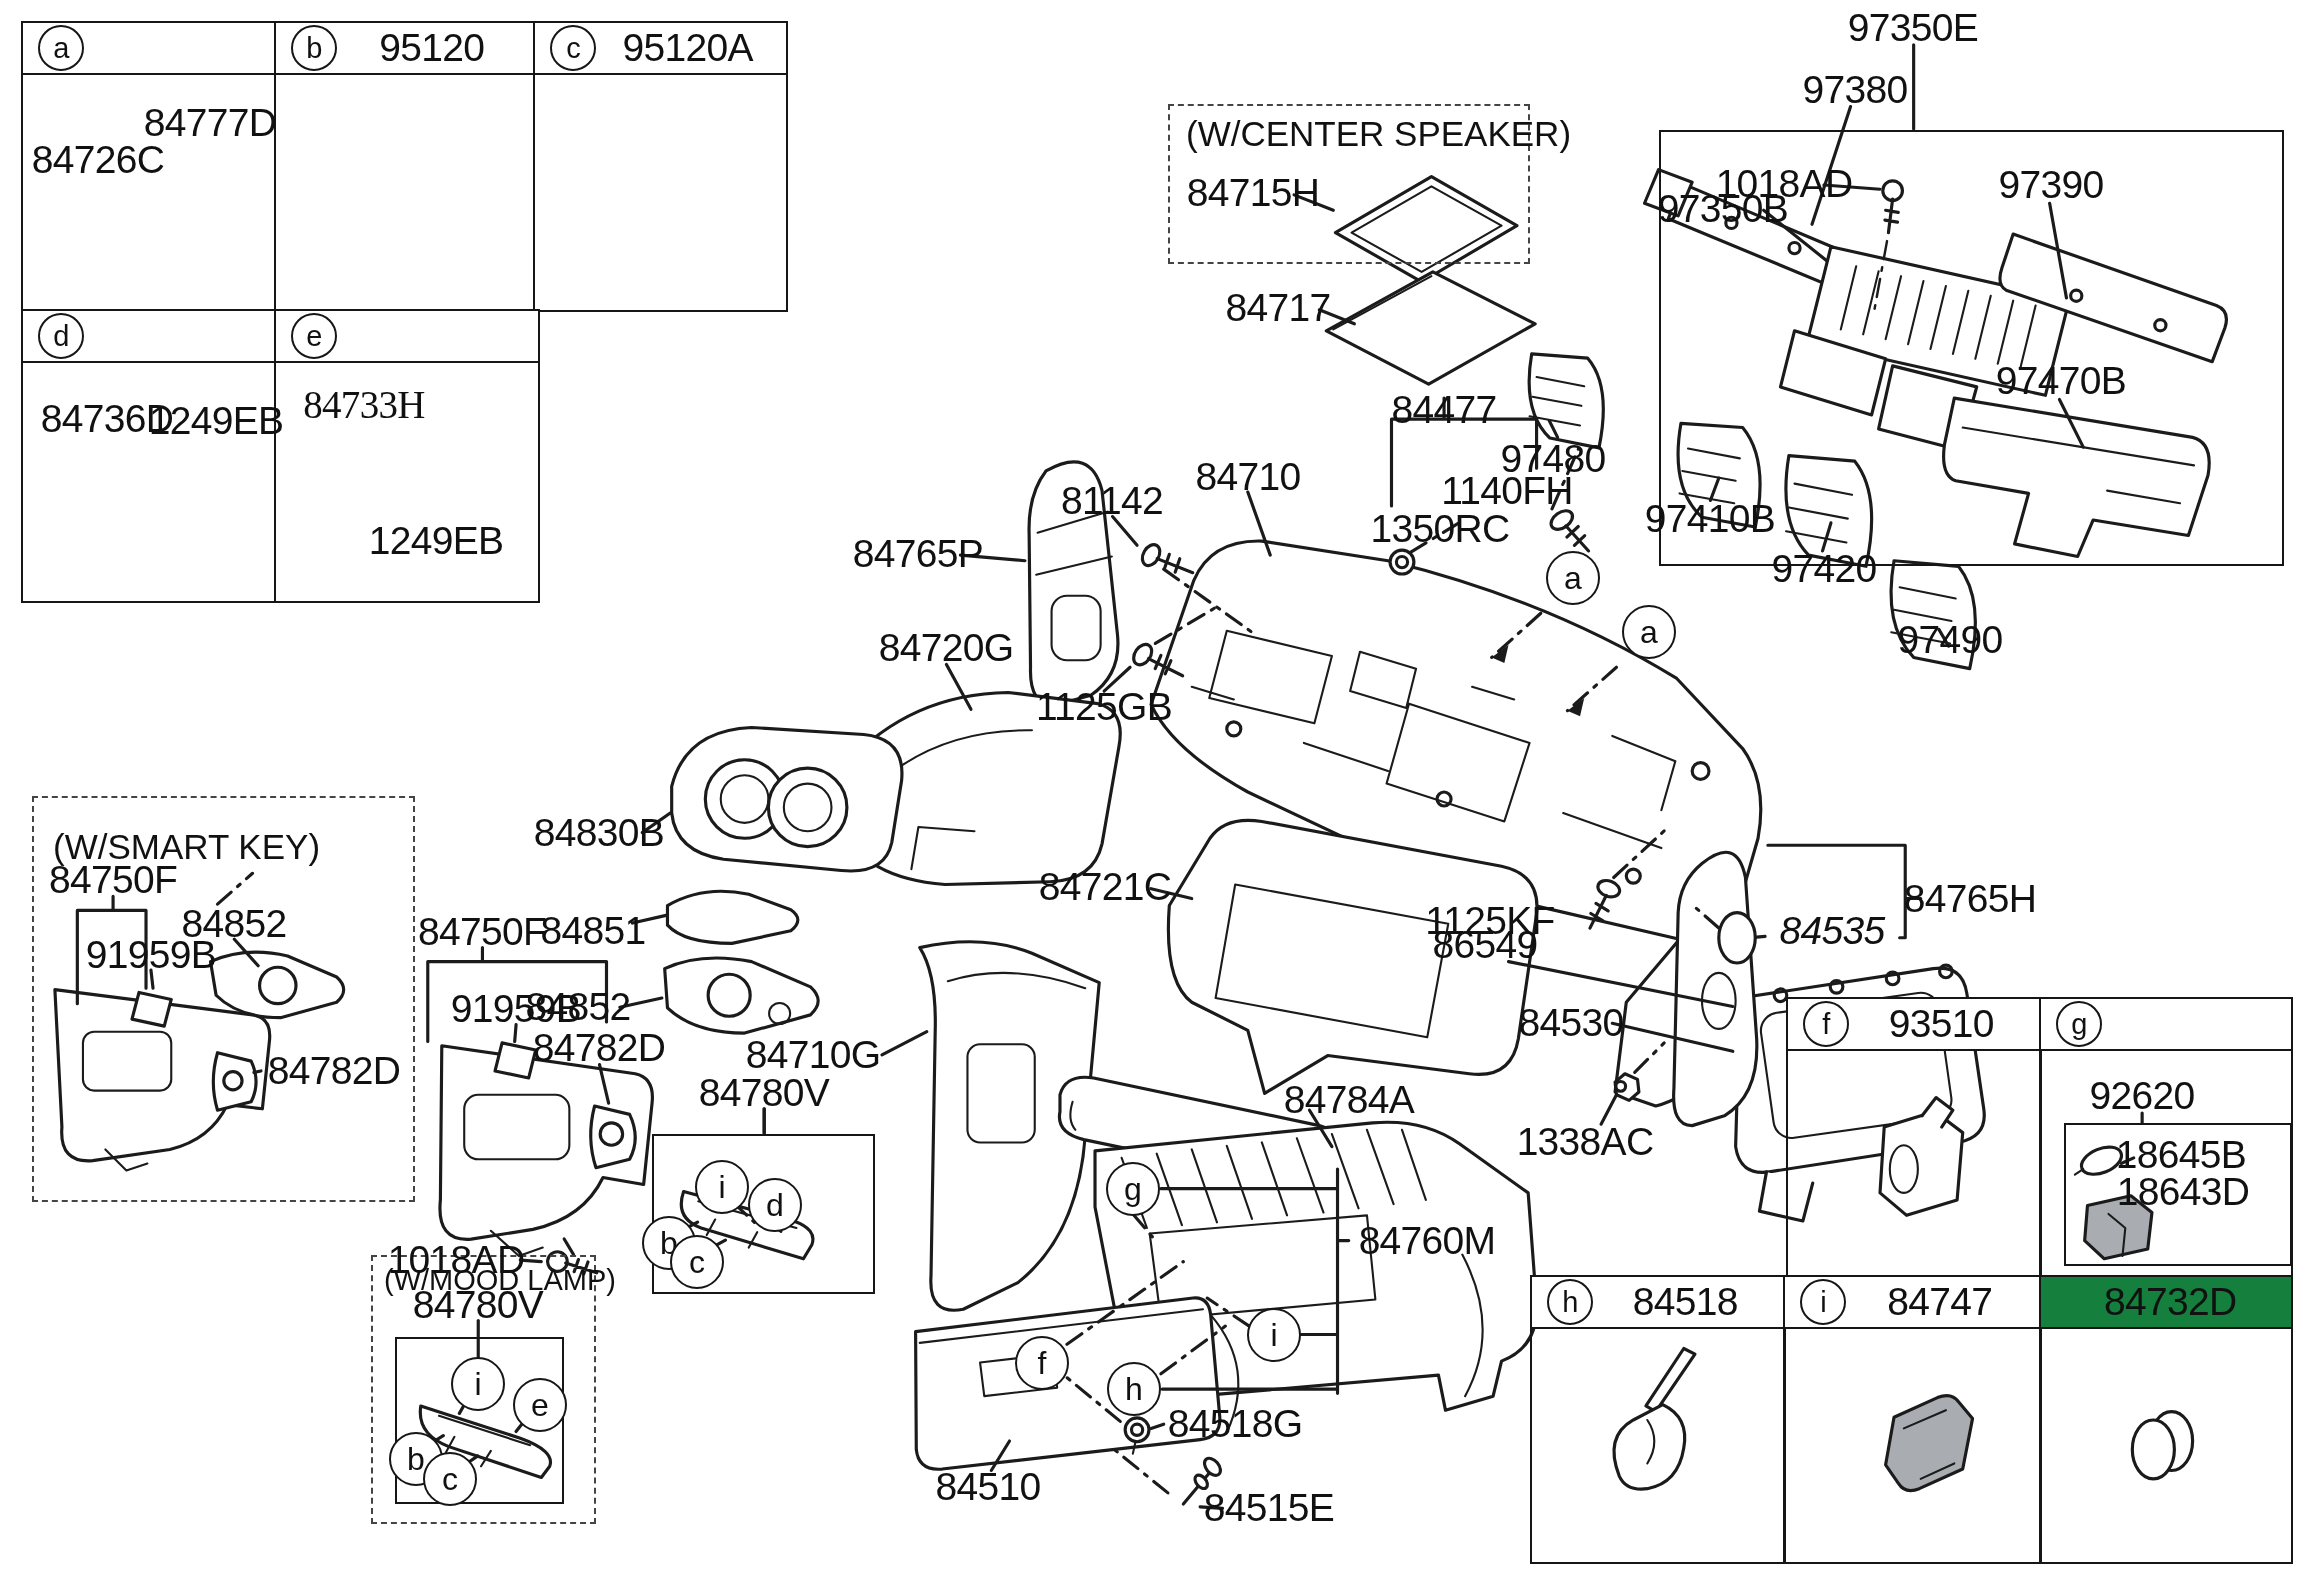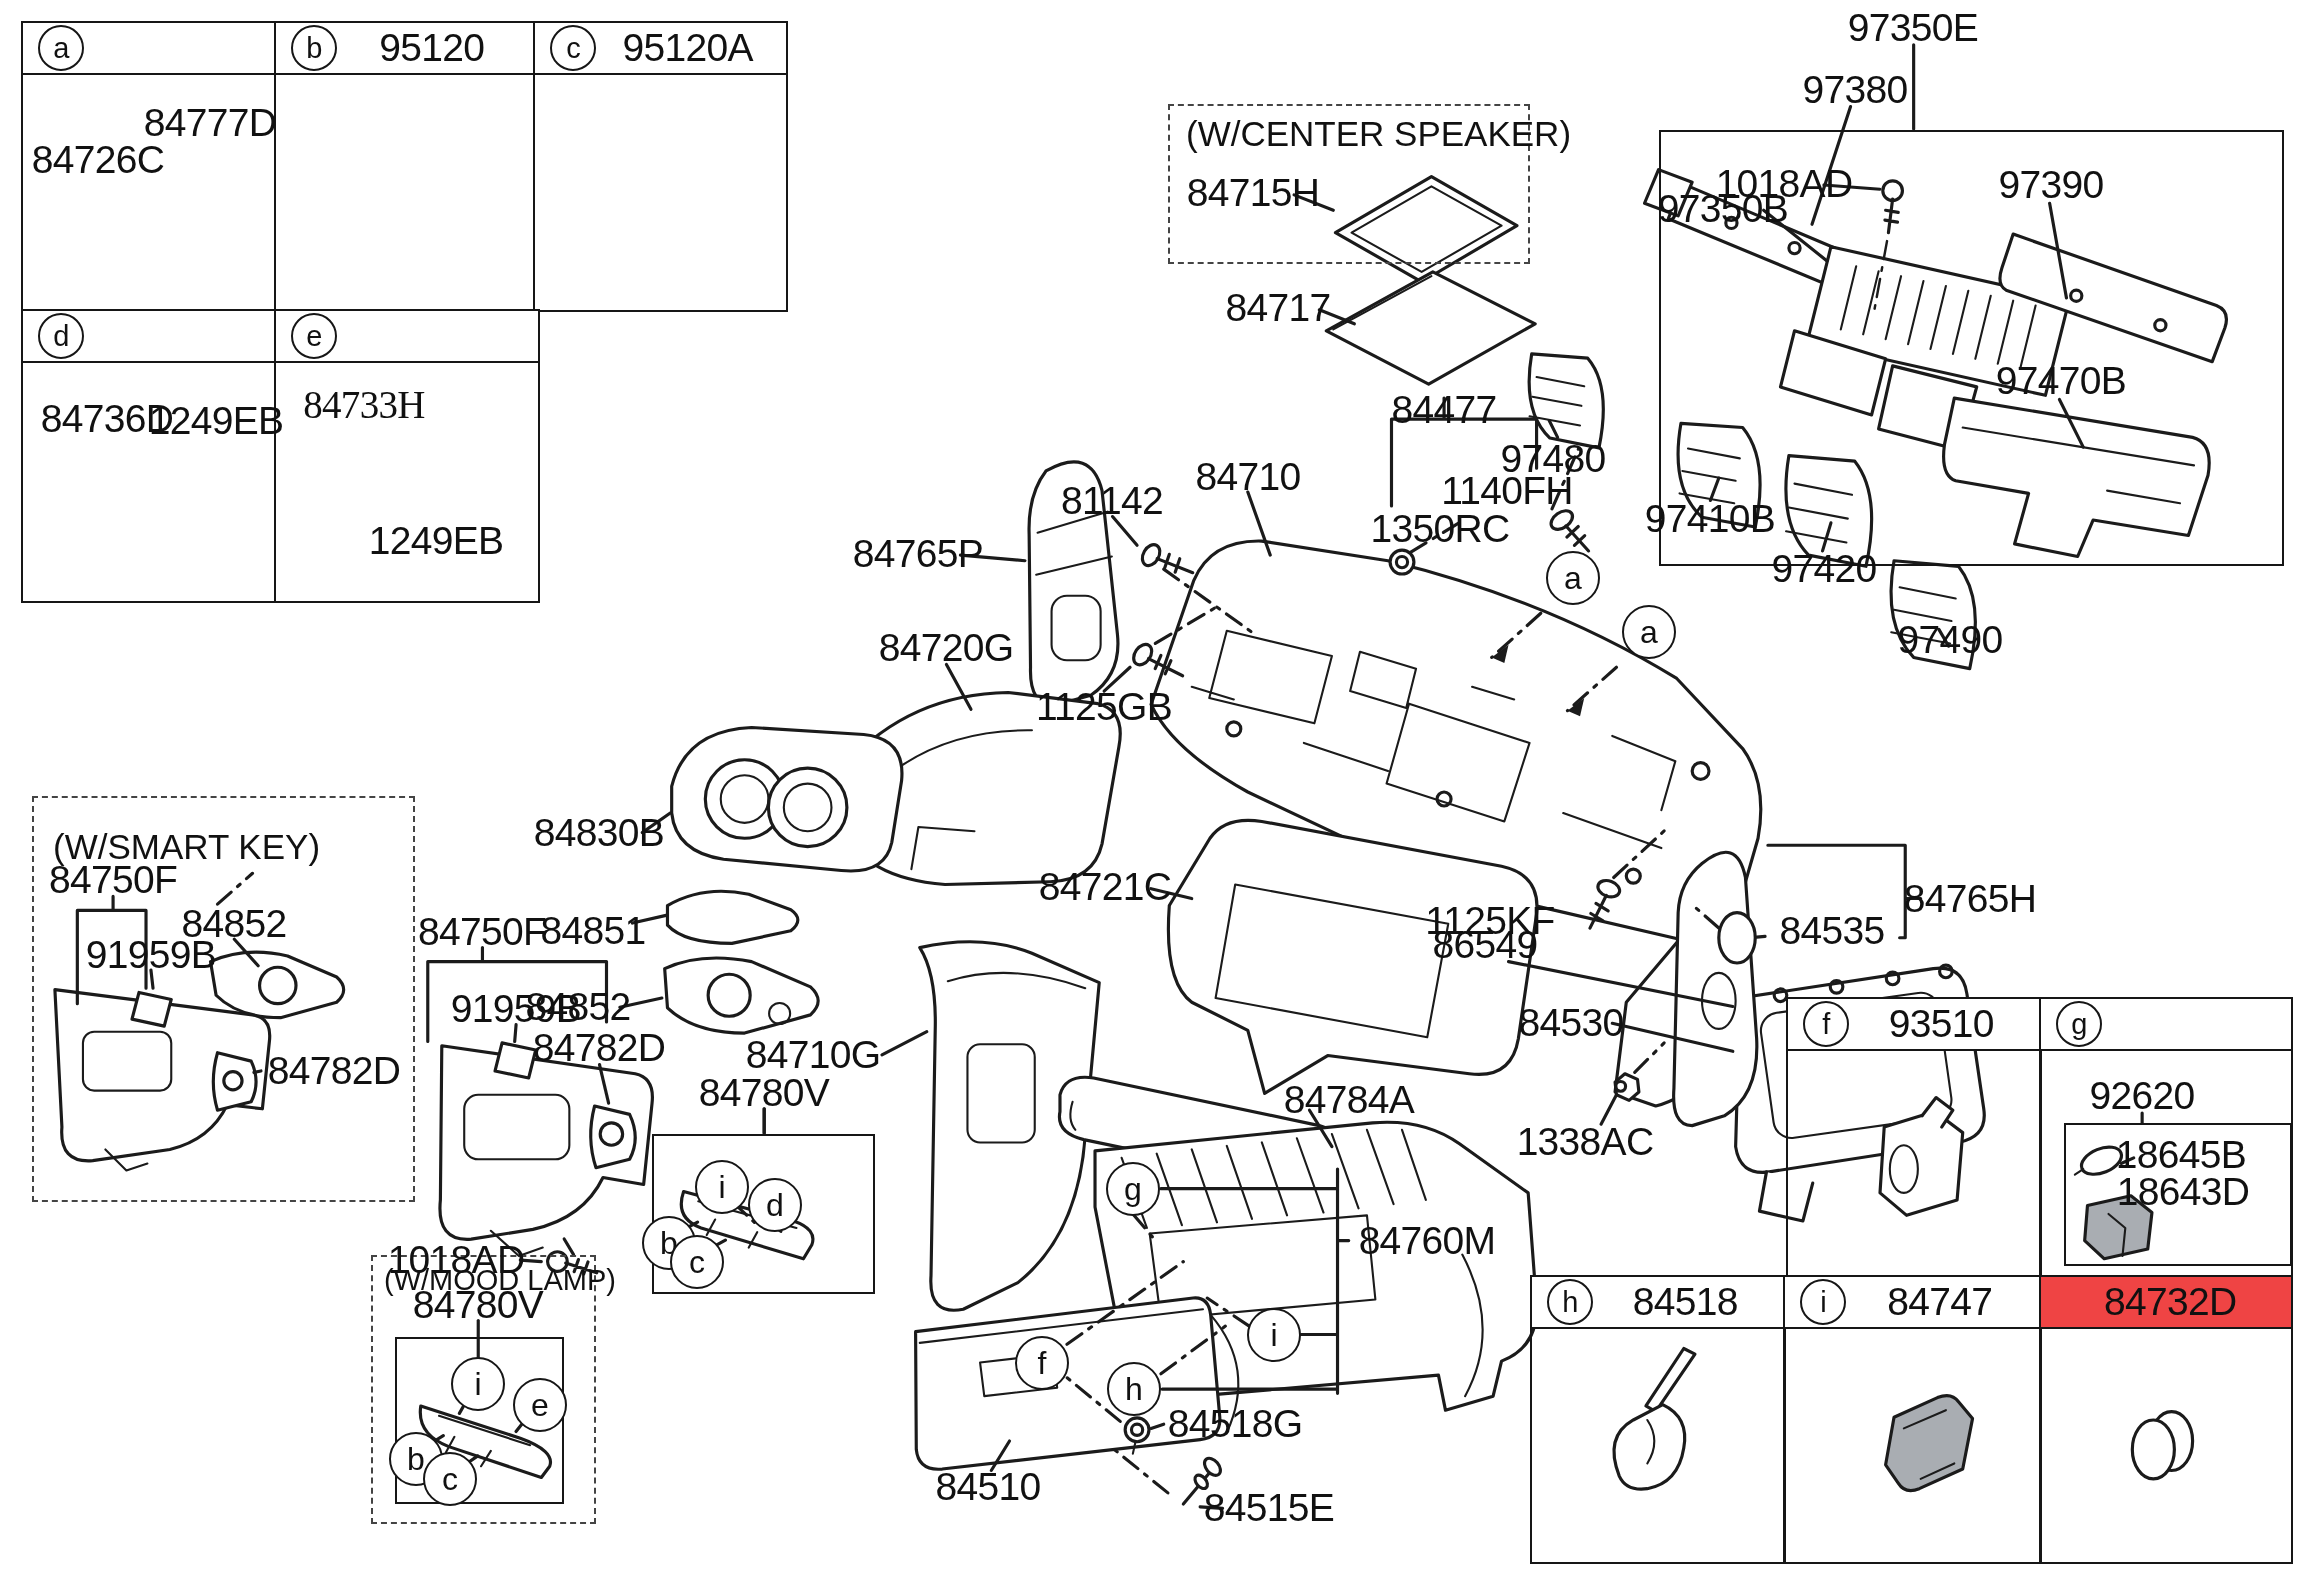--- a/index.html
+++ b/index.html
@@ -456,21 +456,21 @@
       <span class="head-code">84518</span>
       </div>
   </div>
   <div class="tbl-cell" style="left:1783px;top:1275px;width:259px;height:289px;background:transparent;">
     <div class="tbl-head" style="background:#fff;">
         <span class="head-circle">i</span>
       <span class="head-code">84747</span>
       </div>
   </div>
   <div class="tbl-cell" style="left:2039px;top:1275px;width:254px;height:289px;background:transparent;">
-    <div class="tbl-head" style="background:#ef4444;">
+    <div class="tbl-head" style="background:#15803d;">
       <span class="head-code">84732D</span>
       </div>
   </div>
 
 <div class="part-label" style="left: 98px; top: 160px;">84726C</div>
     <div class="part-label" style="left: 210px; top: 123px;">84777D</div>
     <div class="part-label" style="left: 107px; top: 419px;">84736D</div>
     <div class="part-label" style="left: 216px; top: 421px;">1249EB</div>
     <div class="part-label" style="left: 364px; top: 404px; font-family: Liberation Serif, serif;">84733H</div>
     <div class="part-label" style="left: 436px; top: 541px;">1249EB</div>
@@ -502,21 +502,21 @@
     <div class="part-label" style="left: 599px; top: 1048px;">84782D</div>
     <div class="part-label" style="left: 813px; top: 1055px;">84710G</div>
     <div class="part-label" style="left: 764px; top: 1093px;">84780V</div>
     <div class="part-label" style="left: 1105px; top: 887px;">84721C</div>
     <div class="part-label" style="left: 1349px; top: 1100px;">84784A</div>
     <div class="part-label" style="left: 1395px; top: 1241px; margin-left: 32px;">84760M</div>
     <div class="part-label" style="left: 1490px; top: 921px;">1125KF</div>
     <div class="part-label" style="left: 1485px; top: 945px;">86549</div>
     <div class="part-label" style="left: 1571px; top: 1023px;">84530</div>
     <div class="part-label" style="left: 1585px; top: 1142px;">1338AC</div>
-    <div class="part-label" style="left: 1832px; top: 931px;">84535</div>
+    <div class="part-label" style="left: 1832px; top: 931px; font-style: italic;">84535</div>
     <div class="part-label" style="left: 1970px; top: 899px;">84765H</div>
     <div class="part-label" style="left: 988px; top: 1487px;">84510</div>
     <div class="part-label" style="left: 1235px; top: 1424px;">84518G</div>
     <div class="part-label" style="left: 1269px; top: 1508px;">84515E</div>
     <div class="part-label" style="left: 456px; top: 1260px;">1018AD</div>
     <div class="part-label" style="left: 2142px; top: 1096px;">92620</div>
     <div class="part-label" style="left: 2181px; top: 1155px;">18645B</div>
     <div class="part-label" style="left: 2183px; top: 1192px;">18643D</div>
     <div class="part-label" style="left: 113px; top: 880px;">84750F</div>
     <div class="part-label" style="left: 234px; top: 924px;">84852</div>

